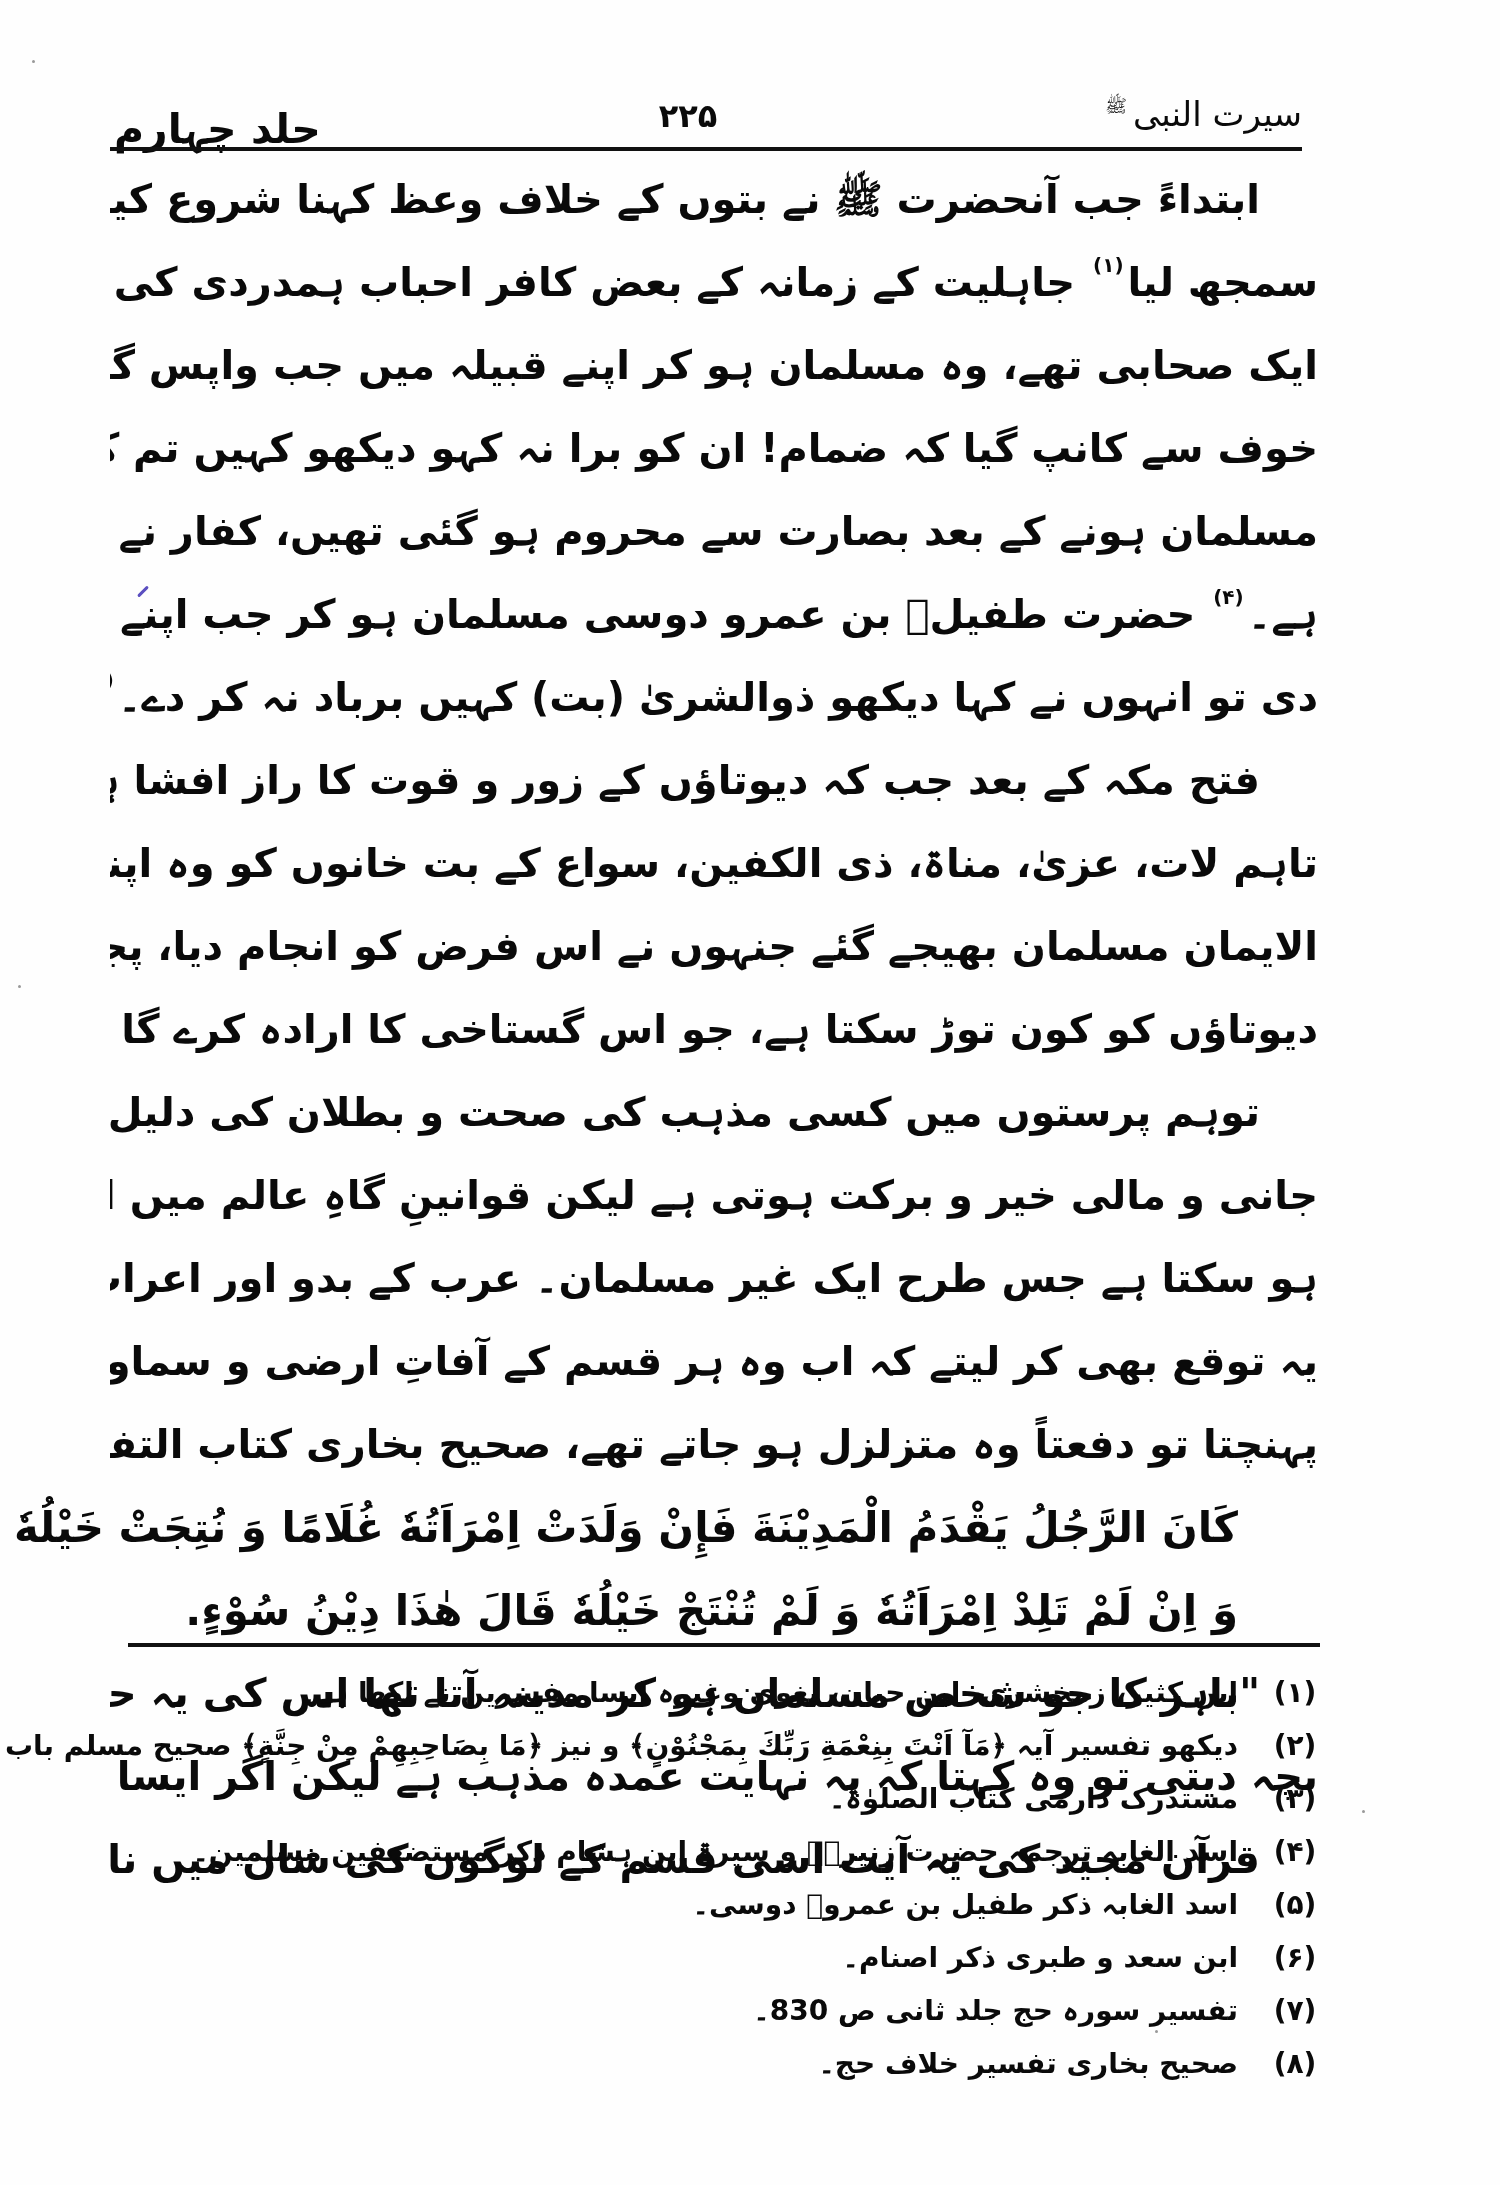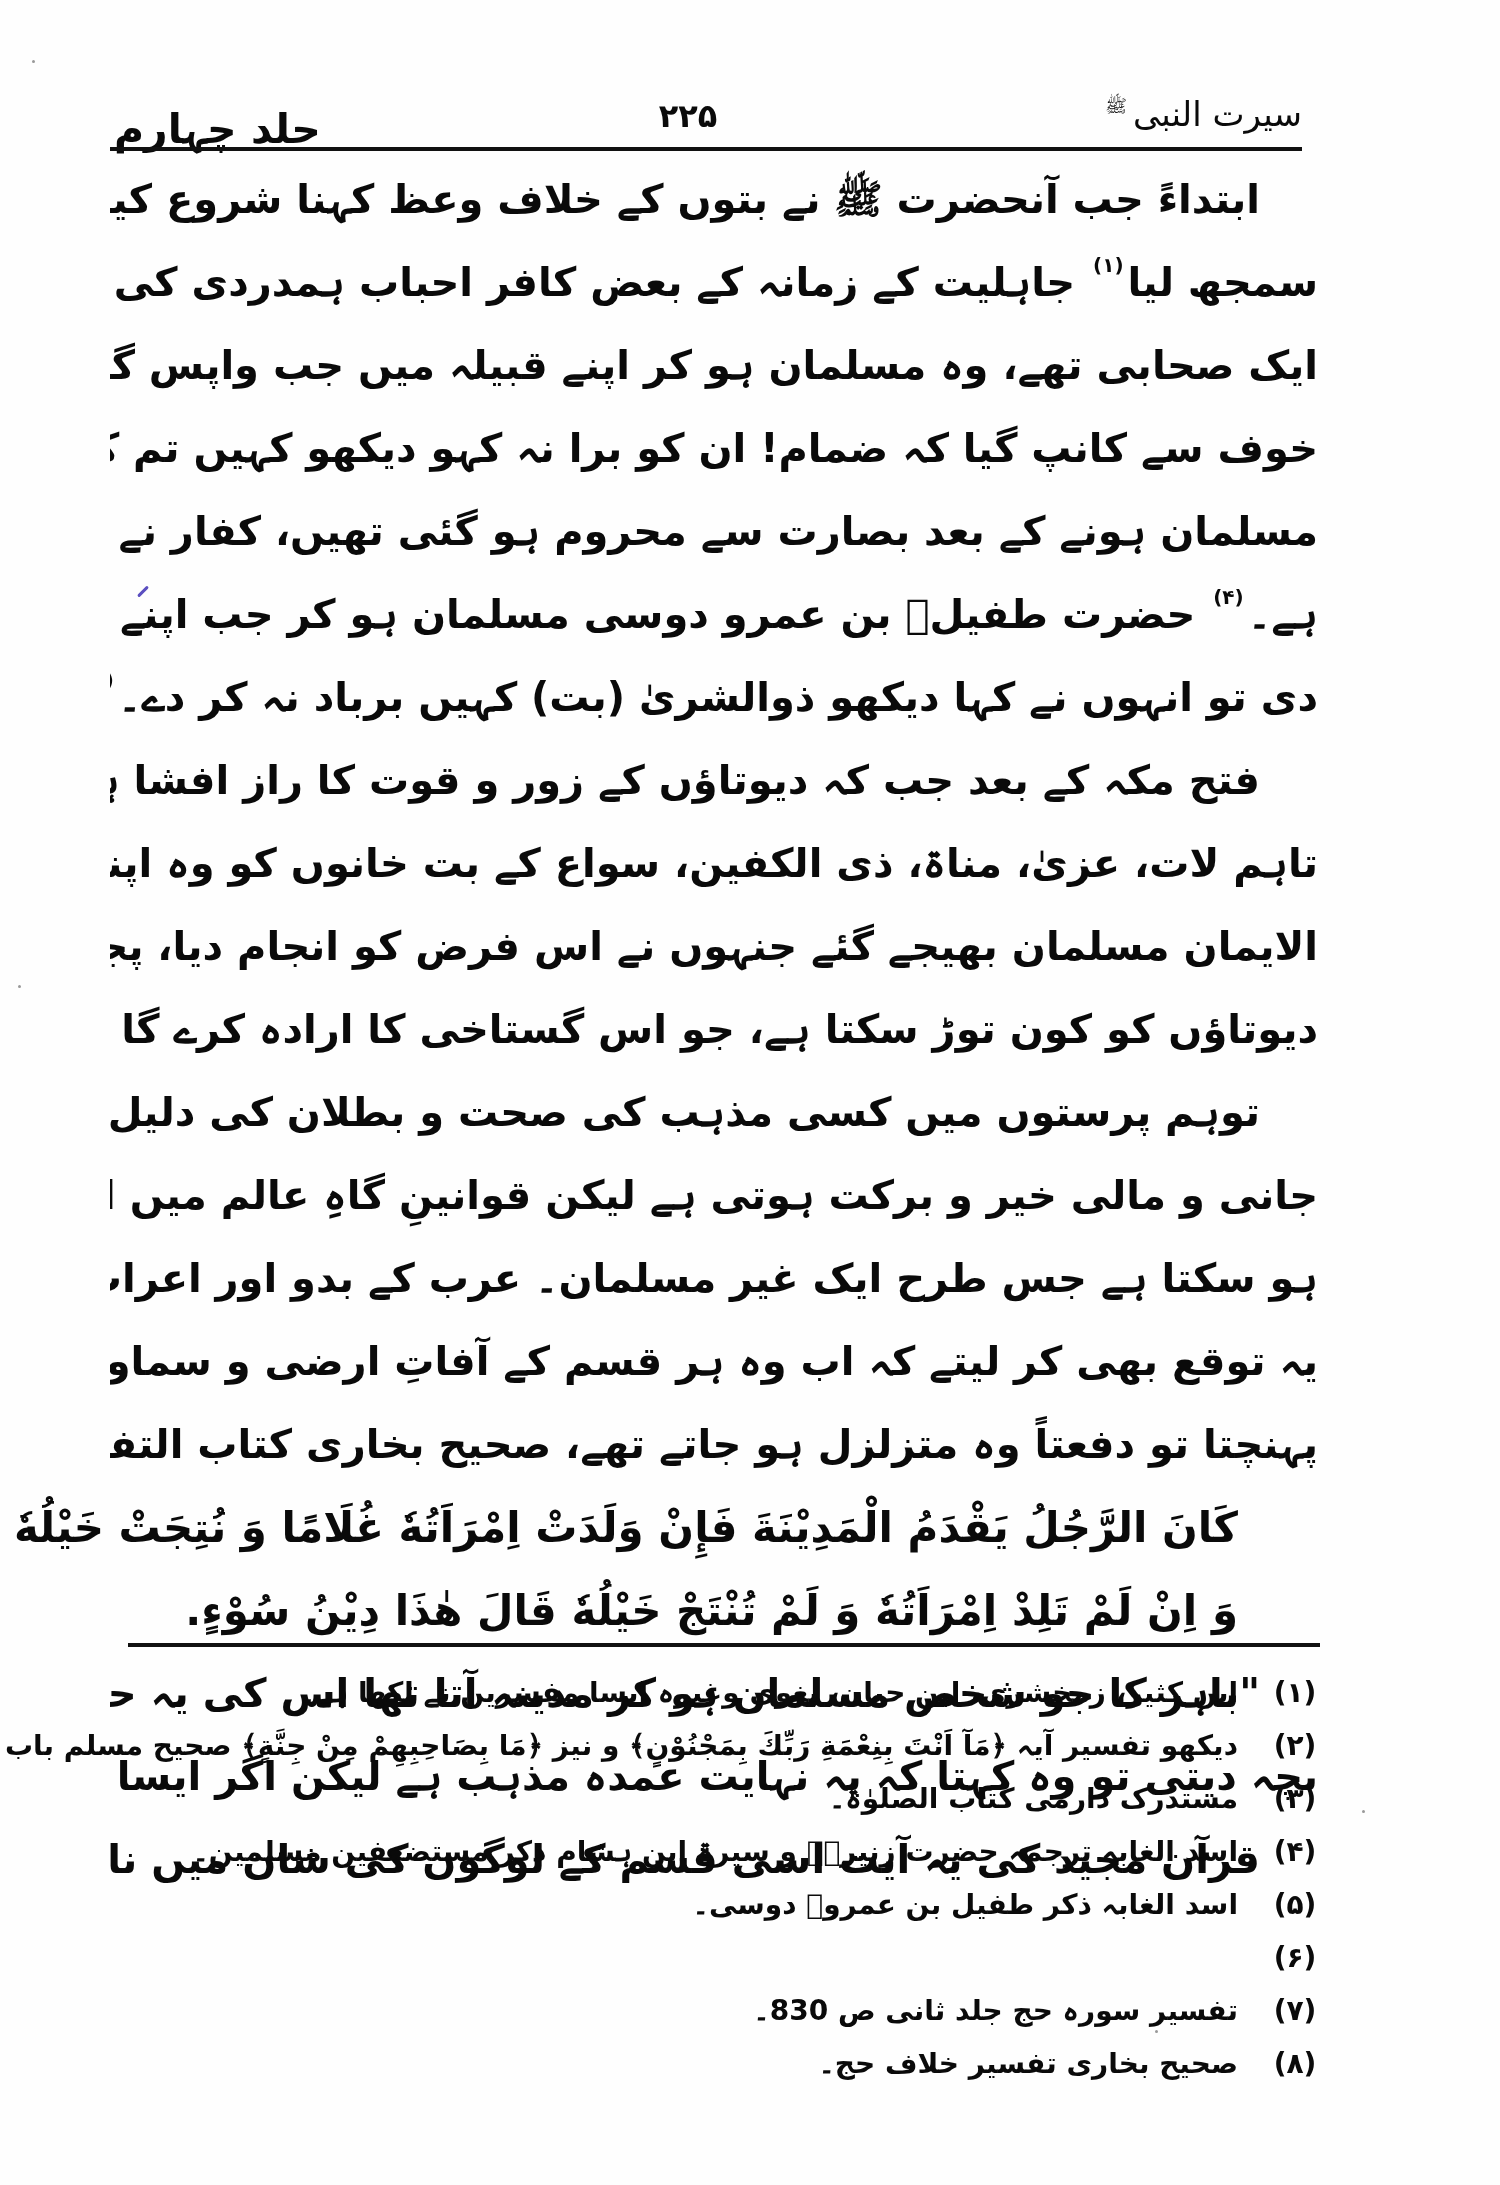--- a/index.html
+++ b/index.html
@@ -235,20 +235,21 @@
       <div class="footnote">
         <span class="num">(۴)</span>
         <span class="text">اسد الغابہ ترجمہ حضرت زنیرہؓ و سیرۃ ابن ہشام ذکر مستضعفین مسلمین۔</span>
       </div>
       <div class="footnote">
         <span class="num">(۵)</span>
         <span class="text">اسد الغابہ ذکر طفیل بن عمروؓ دوسی۔</span>
       </div>
       <div class="footnote">
         <span class="num">(۶)</span>
+        <span class="text">ابن سعد و طبری ذکر اصنام۔</span>
       </div>
       <div class="footnote">
         <span class="num">(۷)</span>
         <span class="text">تفسیر سورہ حج جلد ثانی ص 830۔</span>
       </div>
       <div class="footnote">
         <span class="num">(۸)</span>
         <span class="text">صحیح بخاری تفسیر خلاف حج۔</span>
       </div>
     </div>

